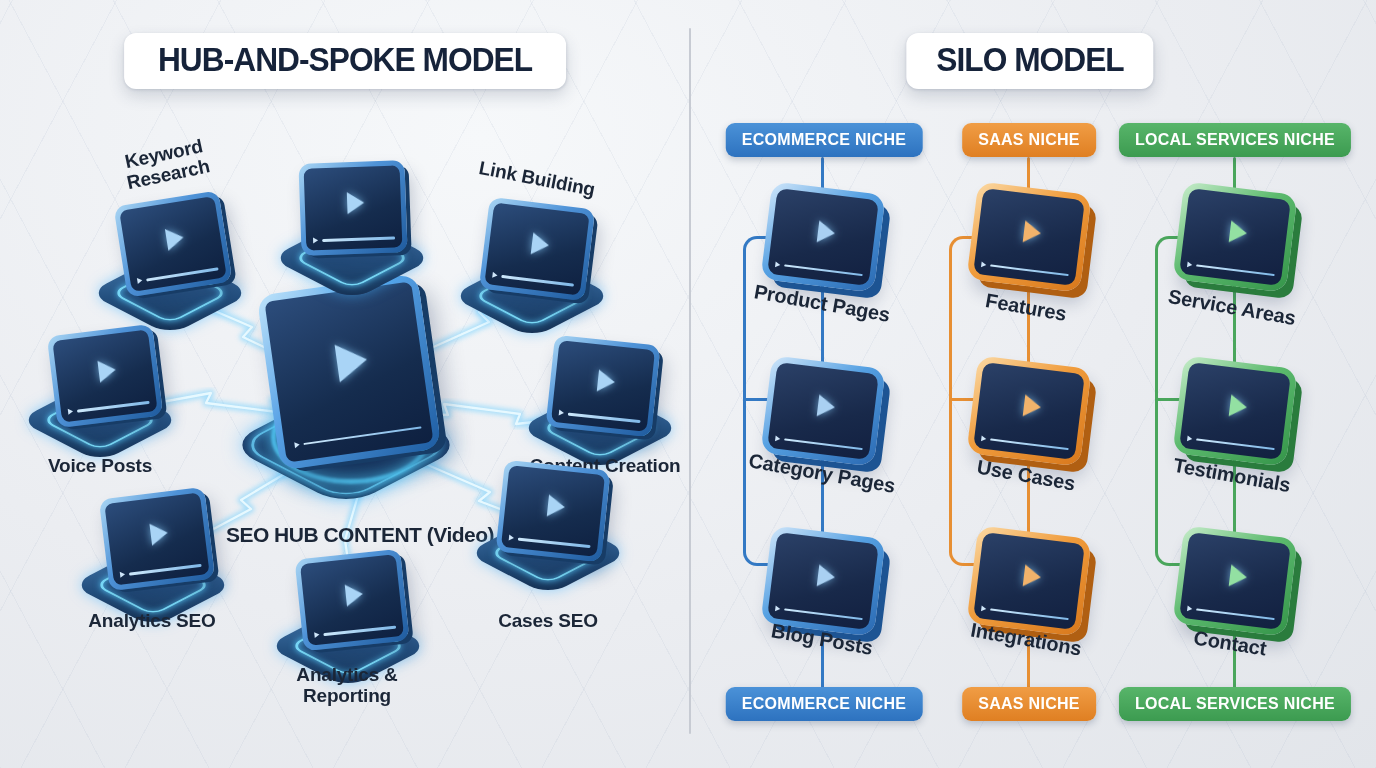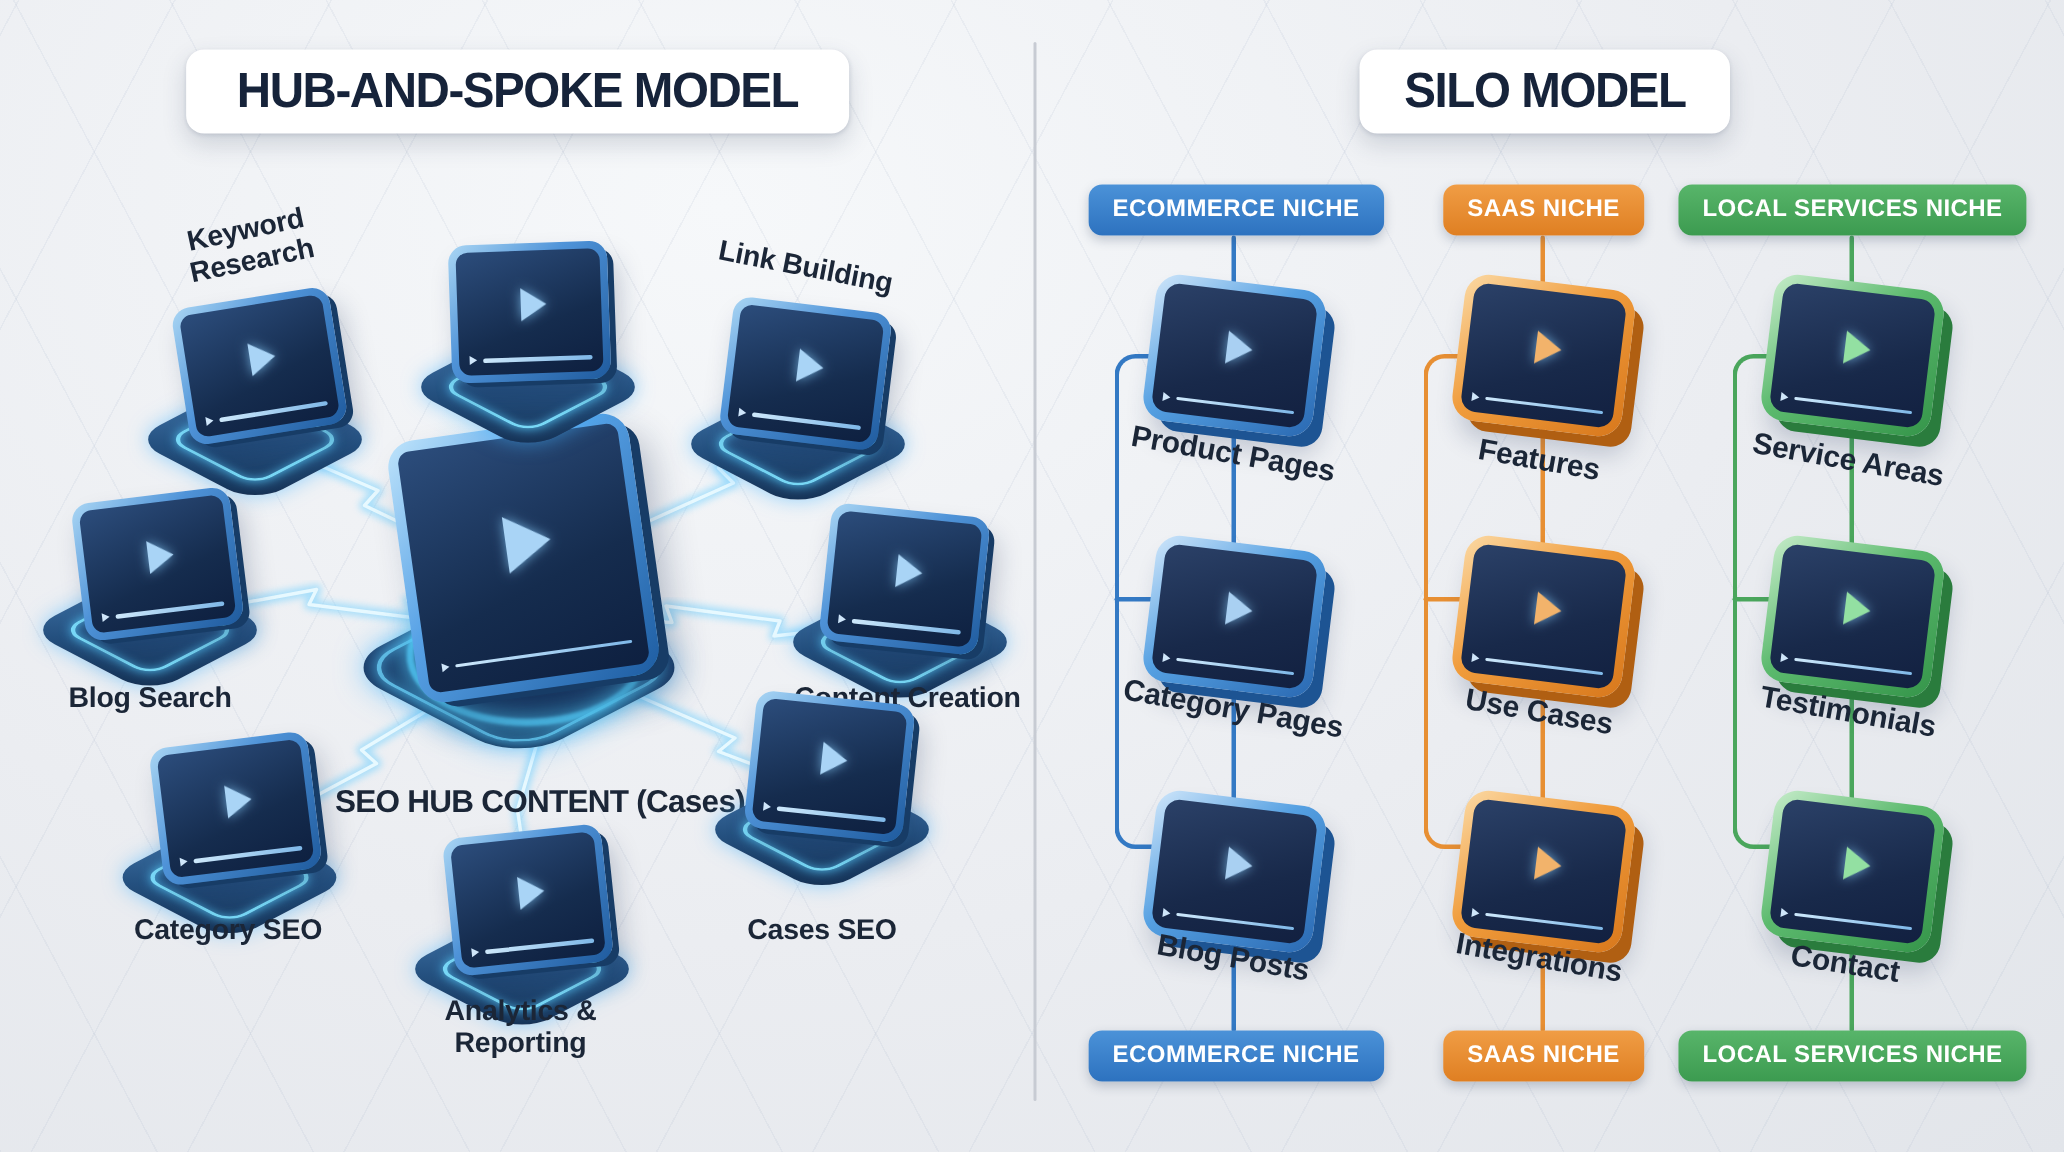--- a/index.html
+++ b/index.html
@@ -164,21 +164,21 @@
   <div class="hub-ring"></div>
   <div class="hubscreen">
     <div class="inner">
       <div class="play"></div>
       <div class="bar">
           <span class="mini"></span>
           <span class="line"></span>
         </div>
     </div>
   </div>
-  <div class="label" style="left:360px;top:523px;transform:translateX(-50%);font-size:21px;letter-spacing:-.5px;white-space:nowrap;">SEO HUB CONTENT (Cases)</div>
+  <div class="label" style="left:360px;top:523px;transform:translateX(-50%);font-size:21px;letter-spacing:-.5px;white-space:nowrap;">SEO HUB CONTENT (Video)</div>
 
   <div class="base" style="left:112px;top:235px;"></div>
   <div class="lscreen" style="left:120px;top:198px;transform:rotate(-9deg);">
     <div class="inner">
         <div class="play"></div>
         <div class="bar">
           <span class="mini"></span>
           <span class="line"></span>
         </div>
       </div>
@@ -212,21 +212,21 @@
   <div class="base" style="left:42px;top:362px;"></div>
   <div class="lscreen" style="left:52px;top:330px;transform:rotate(-7deg);">
     <div class="inner">
         <div class="play"></div>
         <div class="bar">
           <span class="mini"></span>
           <span class="line"></span>
         </div>
       </div>
   </div>
-  <div class="label" style="left:100px;top:455px;transform:translateX(-50%);white-space:nowrap;">Blog Search</div>
+  <div class="label" style="left:100px;top:455px;transform:translateX(-50%);white-space:nowrap;">Voice Posts</div>
 
   <div class="base" style="left:542px;top:370px;"></div>
   <div class="lscreen" style="left:550px;top:340px;transform:rotate(6deg);">
     <div class="inner">
         <div class="play"></div>
         <div class="bar">
           <span class="mini"></span>
           <span class="line"></span>
         </div>
       </div>
@@ -236,21 +236,21 @@
   <div class="base" style="left:95px;top:527px;"></div>
   <div class="lscreen" style="left:104px;top:493px;transform:rotate(-7deg);">
     <div class="inner">
         <div class="play"></div>
         <div class="bar">
           <span class="mini"></span>
           <span class="line"></span>
         </div>
       </div>
   </div>
-  <div class="label" style="left:152px;top:610px;transform:translateX(-50%);white-space:nowrap;">Category SEO</div>
+  <div class="label" style="left:152px;top:610px;transform:translateX(-50%);white-space:nowrap;">Analytics SEO</div>
 
   <div class="base" style="left:490px;top:495px;"></div>
   <div class="lscreen" style="left:500px;top:465px;transform:rotate(6deg);">
     <div class="inner">
         <div class="play"></div>
         <div class="bar">
           <span class="mini"></span>
           <span class="line"></span>
         </div>
       </div>

